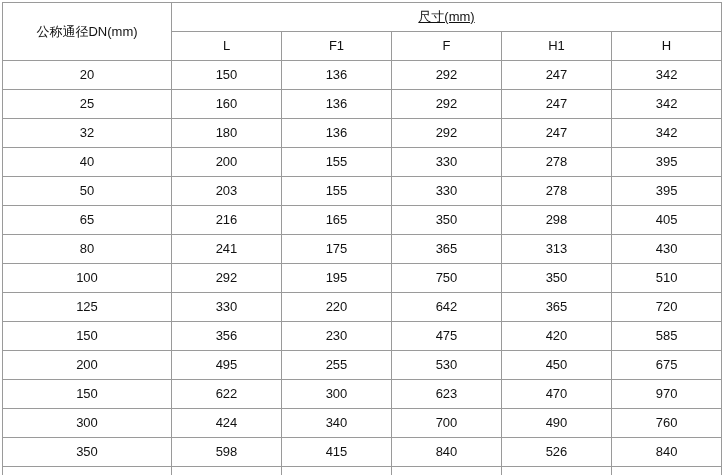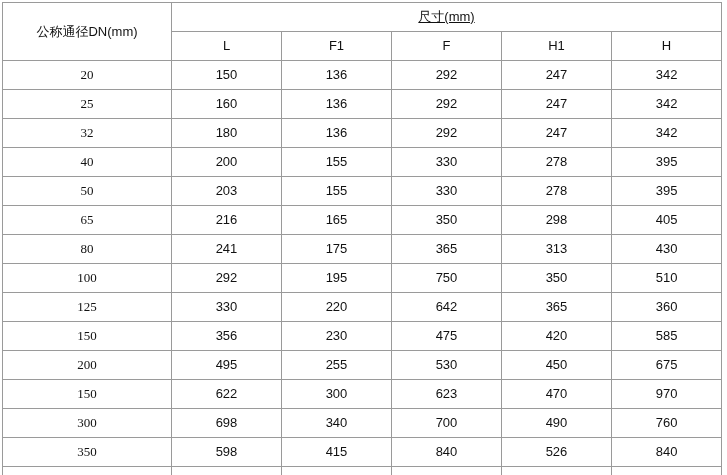--- a/index.html
+++ b/index.html
@@ -55,21 +55,20 @@
     height: 29px;
     line-height: 29px;
   }
   .data-cell {
     font-size: 13px;
     height: 27px;
     line-height: 27px;
   }
   .dn-cell {
     font-size: 13px;
-    font-family: Liberation Serif, serif;
   }
 </style>
 </head>
 <body>
 
 <div class="sheet">
   <table class="spec">
     <colgroup>
       <col class="col-dn">
       <col class="col-d">
@@ -155,21 +154,21 @@
         <td class="data-cell">750</td>
         <td class="data-cell">350</td>
         <td class="data-cell">510</td>
       </tr>
       <tr>
         <td class="data-cell dn-cell">125</td>
         <td class="data-cell">330</td>
         <td class="data-cell">220</td>
         <td class="data-cell">642</td>
         <td class="data-cell">365</td>
-        <td class="data-cell">360</td>
+        <td class="data-cell">720</td>
       </tr>
       <tr>
         <td class="data-cell dn-cell">150</td>
         <td class="data-cell">356</td>
         <td class="data-cell">230</td>
         <td class="data-cell">475</td>
         <td class="data-cell">420</td>
         <td class="data-cell">585</td>
       </tr>
       <tr>
@@ -183,21 +182,21 @@
       <tr>
         <td class="data-cell dn-cell">150</td>
         <td class="data-cell">622</td>
         <td class="data-cell">300</td>
         <td class="data-cell">623</td>
         <td class="data-cell">470</td>
         <td class="data-cell">970</td>
       </tr>
       <tr>
         <td class="data-cell dn-cell">300</td>
-        <td class="data-cell">698</td>
+        <td class="data-cell">424</td>
         <td class="data-cell">340</td>
         <td class="data-cell">700</td>
         <td class="data-cell">490</td>
         <td class="data-cell">760</td>
       </tr>
       <tr>
         <td class="data-cell dn-cell">350</td>
         <td class="data-cell">598</td>
         <td class="data-cell">415</td>
         <td class="data-cell">840</td>

